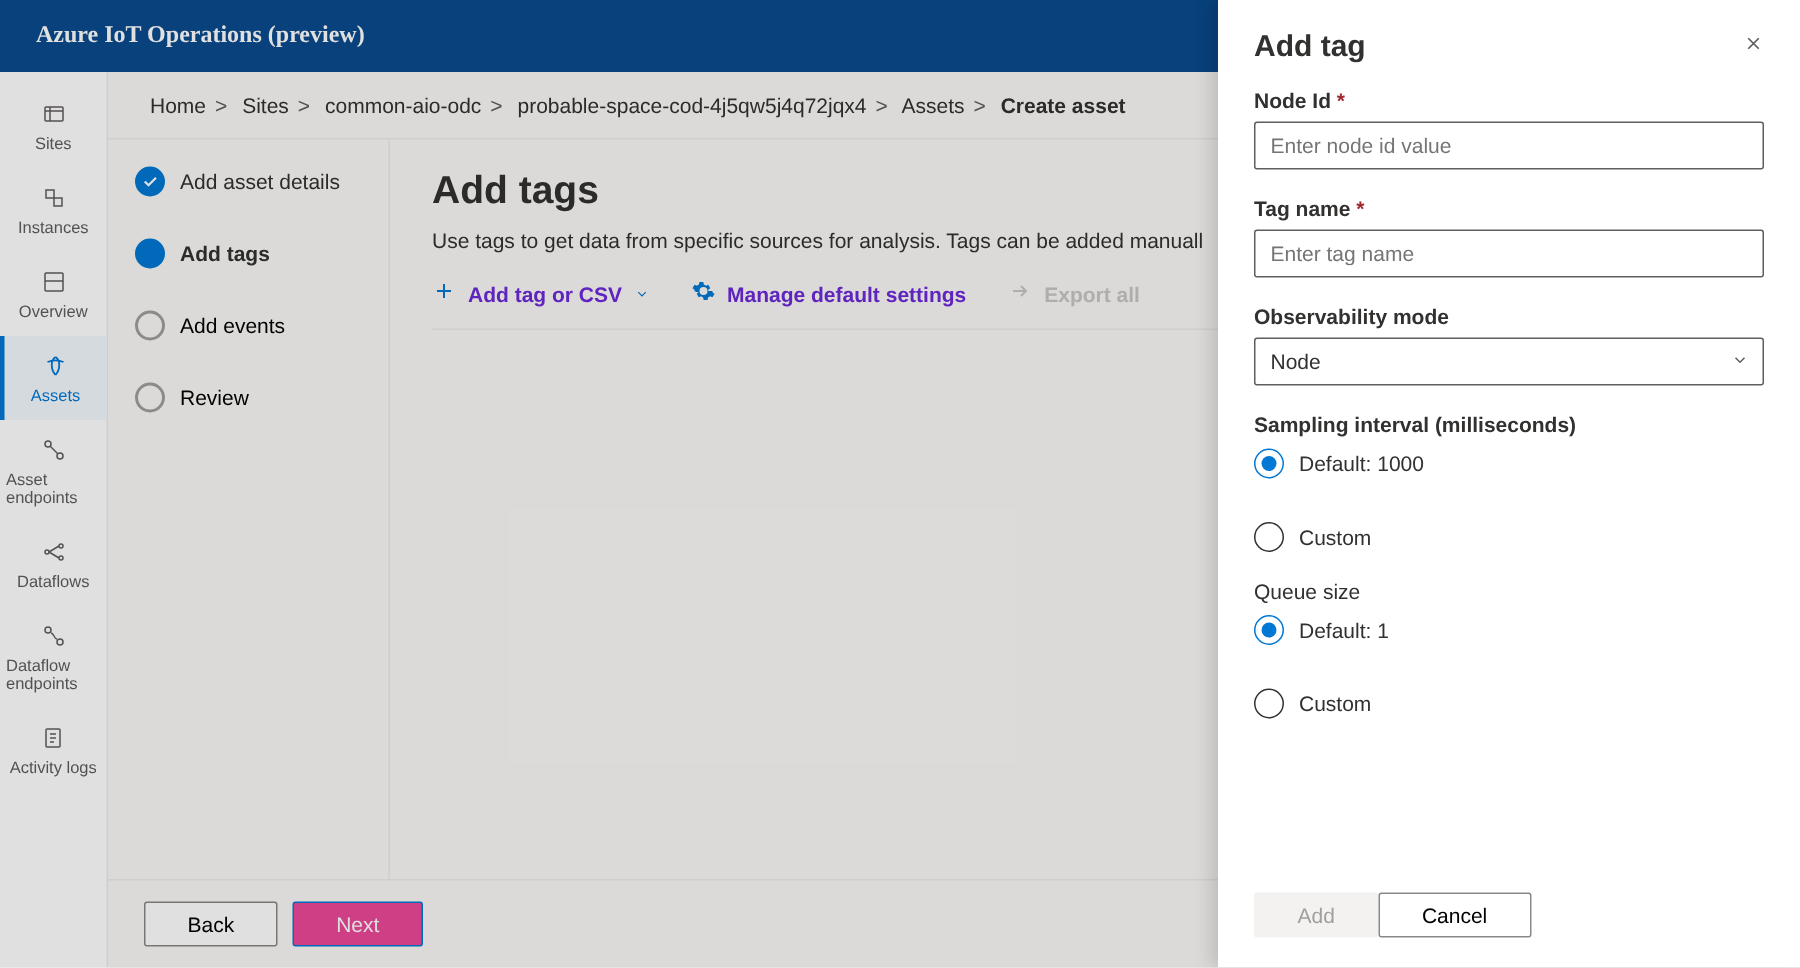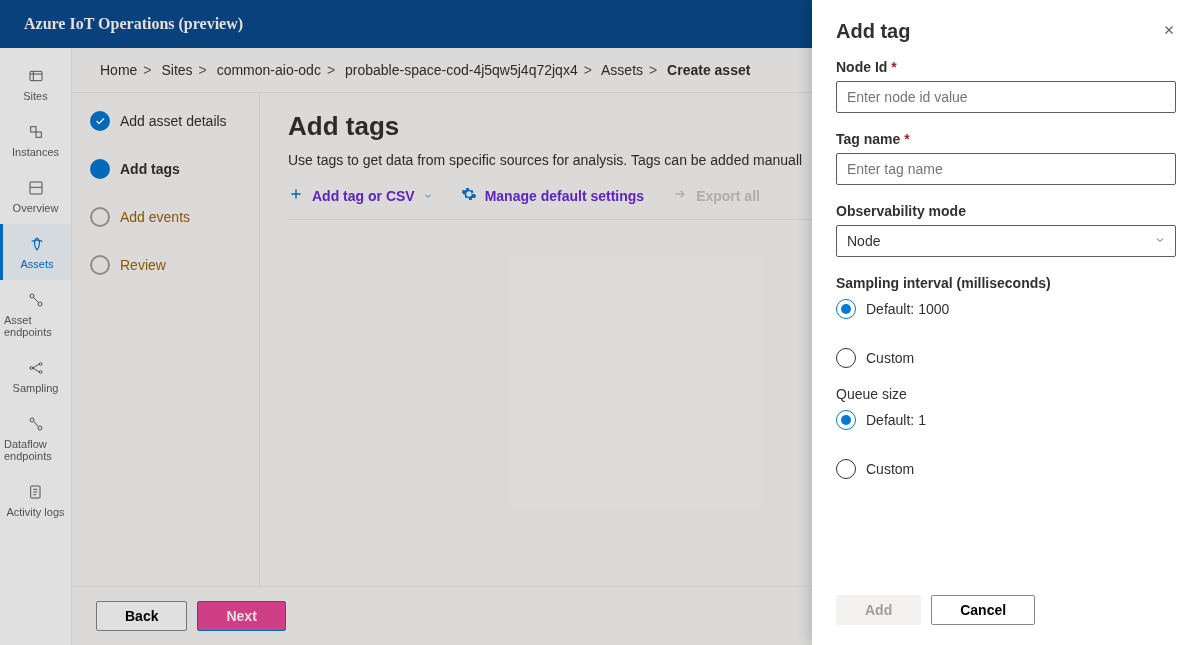--- a/index.html
+++ b/index.html
@@ -14,51 +14,51 @@
 .main { flex: 1; display: flex; flex-direction: column; }
 .breadcrumb { padding: 14px 28px; font-size: 14px; color: #323130; }
 .breadcrumb .sep { margin: 0 6px; color: #605e5c; }
 .breadcrumb .current { font-weight: 600; }
 .content-container { flex: 1; display: flex; border-top: 1px solid #edebe9; }
 .steps-panel { width: 188px; padding: 18px 18px; border-right: 1px solid #edebe9; }
 .step { display: flex; align-items: center; gap: 10px; margin-bottom: 28px; cursor: pointer; }
 .step-circle { width: 20px; height: 20px; border-radius: 50%; border: 2px solid #a19f9d; flex-shrink: 0; display: flex; align-items: center; justify-content: center; }
 .step-circle.filled { background: #0078d4; border-color: #0078d4; }
 .step-circle.check { background: #0078d4; border-color: #0078d4; }
-.step-label { font-size: 14px; color: #a16207; }
+.step-label { font-size: 14px; color: #000000; }
 .step.current .step-label { font-weight: 700; color: #323130; }
 .step.done .step-label { color: #323130; }
 .content-main { flex: 1; padding: 18px 28px; display: flex; flex-direction: column; }
 .page-title { font-size: 26px; font-weight: 700; margin-bottom: 10px; }
 .page-desc { font-size: 14px; color: #323130; margin-bottom: 18px; }
 .action-bar { display: flex; gap: 28px; align-items: center; padding-bottom: 14px; border-bottom: 1px solid #edebe9; }
 .action-btn { display: flex; align-items: center; gap: 8px; color: #6d28d9; font-weight: 600; font-size: 14px; cursor: pointer; }
 .action-btn.disabled { color: #c8c6c4; cursor: default; }
 .footer-bar { border-top: 1px solid #edebe9; padding: 14px 24px; display: flex; gap: 10px; }
-.btn { padding: 6px 28px; font-size: 14px; border-radius: 2px; cursor: pointer; border: 1px solid #8a8886; background: #ffffff; font-weight: 700; }
+.btn { padding: 6px 28px; font-size: 14px; border-radius: 2px; cursor: pointer; border: 1px solid #8a8886; background: #ffffff; font-weight: 400; }
 .btn.primary { background: #ec4899; color: #ffffff; border-color: #0078d4; }
 .btn.disabled { background: #f3f2f1; color: #a19f9d; border-color: #f3f2f1; cursor: default; }
 .overlay { position: absolute; inset: 0; background: rgba(0,0,0,0.12); }
 .panel { position: absolute; top: 0; right: 0; width: 388px; height: 645px; background: #ffffff; box-shadow: -4px 0 12px rgba(0,0,0,0.15); display: flex; flex-direction: column; padding: 20px 24px; }
 .panel-header { display: flex; justify-content: space-between; align-items: center; margin-bottom: 16px; }
 .panel-title { font-size: 20px; font-weight: 700; }
 .close-icon { cursor: pointer; font-size: 16px; color: #605e5c; }
 .field-group { margin-bottom: 18px; }
 .field-label { font-size: 14px; font-weight: 600; margin-bottom: 6px; display: block; }
 .req { color: #a4262c; }
 .text-input, .select-input { width: 100%; padding: 7px 10px; border: 1px solid #605e5c; border-radius: 2px; font-size: 14px; font-family: inherit; }
 .select-input { appearance: none; background: #ffffff; }
 .select-wrap { position: relative; }
 .select-chevron { position: absolute; right: 10px; top: 50%; transform: translateY(-50%); pointer-events: none; color: #605e5c; }
 .radio-group { display: flex; flex-direction: column; gap: 29px; margin-top: 8px; }
 .radio-opt { display: flex; align-items: center; gap: 10px; cursor: pointer; }
 .radio-circle { width: 20px; height: 20px; border-radius: 50%; border: 1px solid #323130; display: flex; align-items: center; justify-content: center; flex-shrink: 0; }
 .radio-circle.checked { border-color: #0078d4; }
 .radio-dot { width: 10px; height: 10px; border-radius: 50%; background: #0078d4; }
-.panel-footer { margin-top: auto; display: flex; gap: 10px; padding-top: 14px;}
+.panel-footer { margin-top: auto; display: flex; padding-top: 14px;}
 .icon-svg { width: 16px; height: 16px; }
 </style>
 </head>
 <body>
 
 <div class="header">
   <div class="header-title">Azure IoT Operations (preview)</div>
 </div>
 
 <div class="layout">
@@ -110,21 +110,21 @@
     </div>
     <div class="sidebar-item">
       <span class="sidebar-icon">
           <svg class="icon-svg" viewBox="0 0 24 24" fill="none" stroke="currentColor" stroke-width="1.5">
             <circle cx="5" cy="12" r="2"></circle>
             <circle cx="19" cy="6" r="2"></circle>
             <circle cx="19" cy="18" r="2"></circle>
             <path d="M7 12l10-6M7 12l10 6"></path>
           </svg>
         </span>
-      <span>Sampling</span>
+      <span>Dataflows</span>
     </div>
     <div class="sidebar-item">
       <span class="sidebar-icon">
           <svg class="icon-svg" viewBox="0 0 24 24" fill="none" stroke="currentColor" stroke-width="1.5">
             <circle cx="6" cy="6" r="3"></circle>
             <circle cx="18" cy="18" r="3"></circle>
             <path d="M9 9c3 0 3 6 6 6"></path>
           </svg>
         </span>
       <span>Dataflow endpoints</span>

